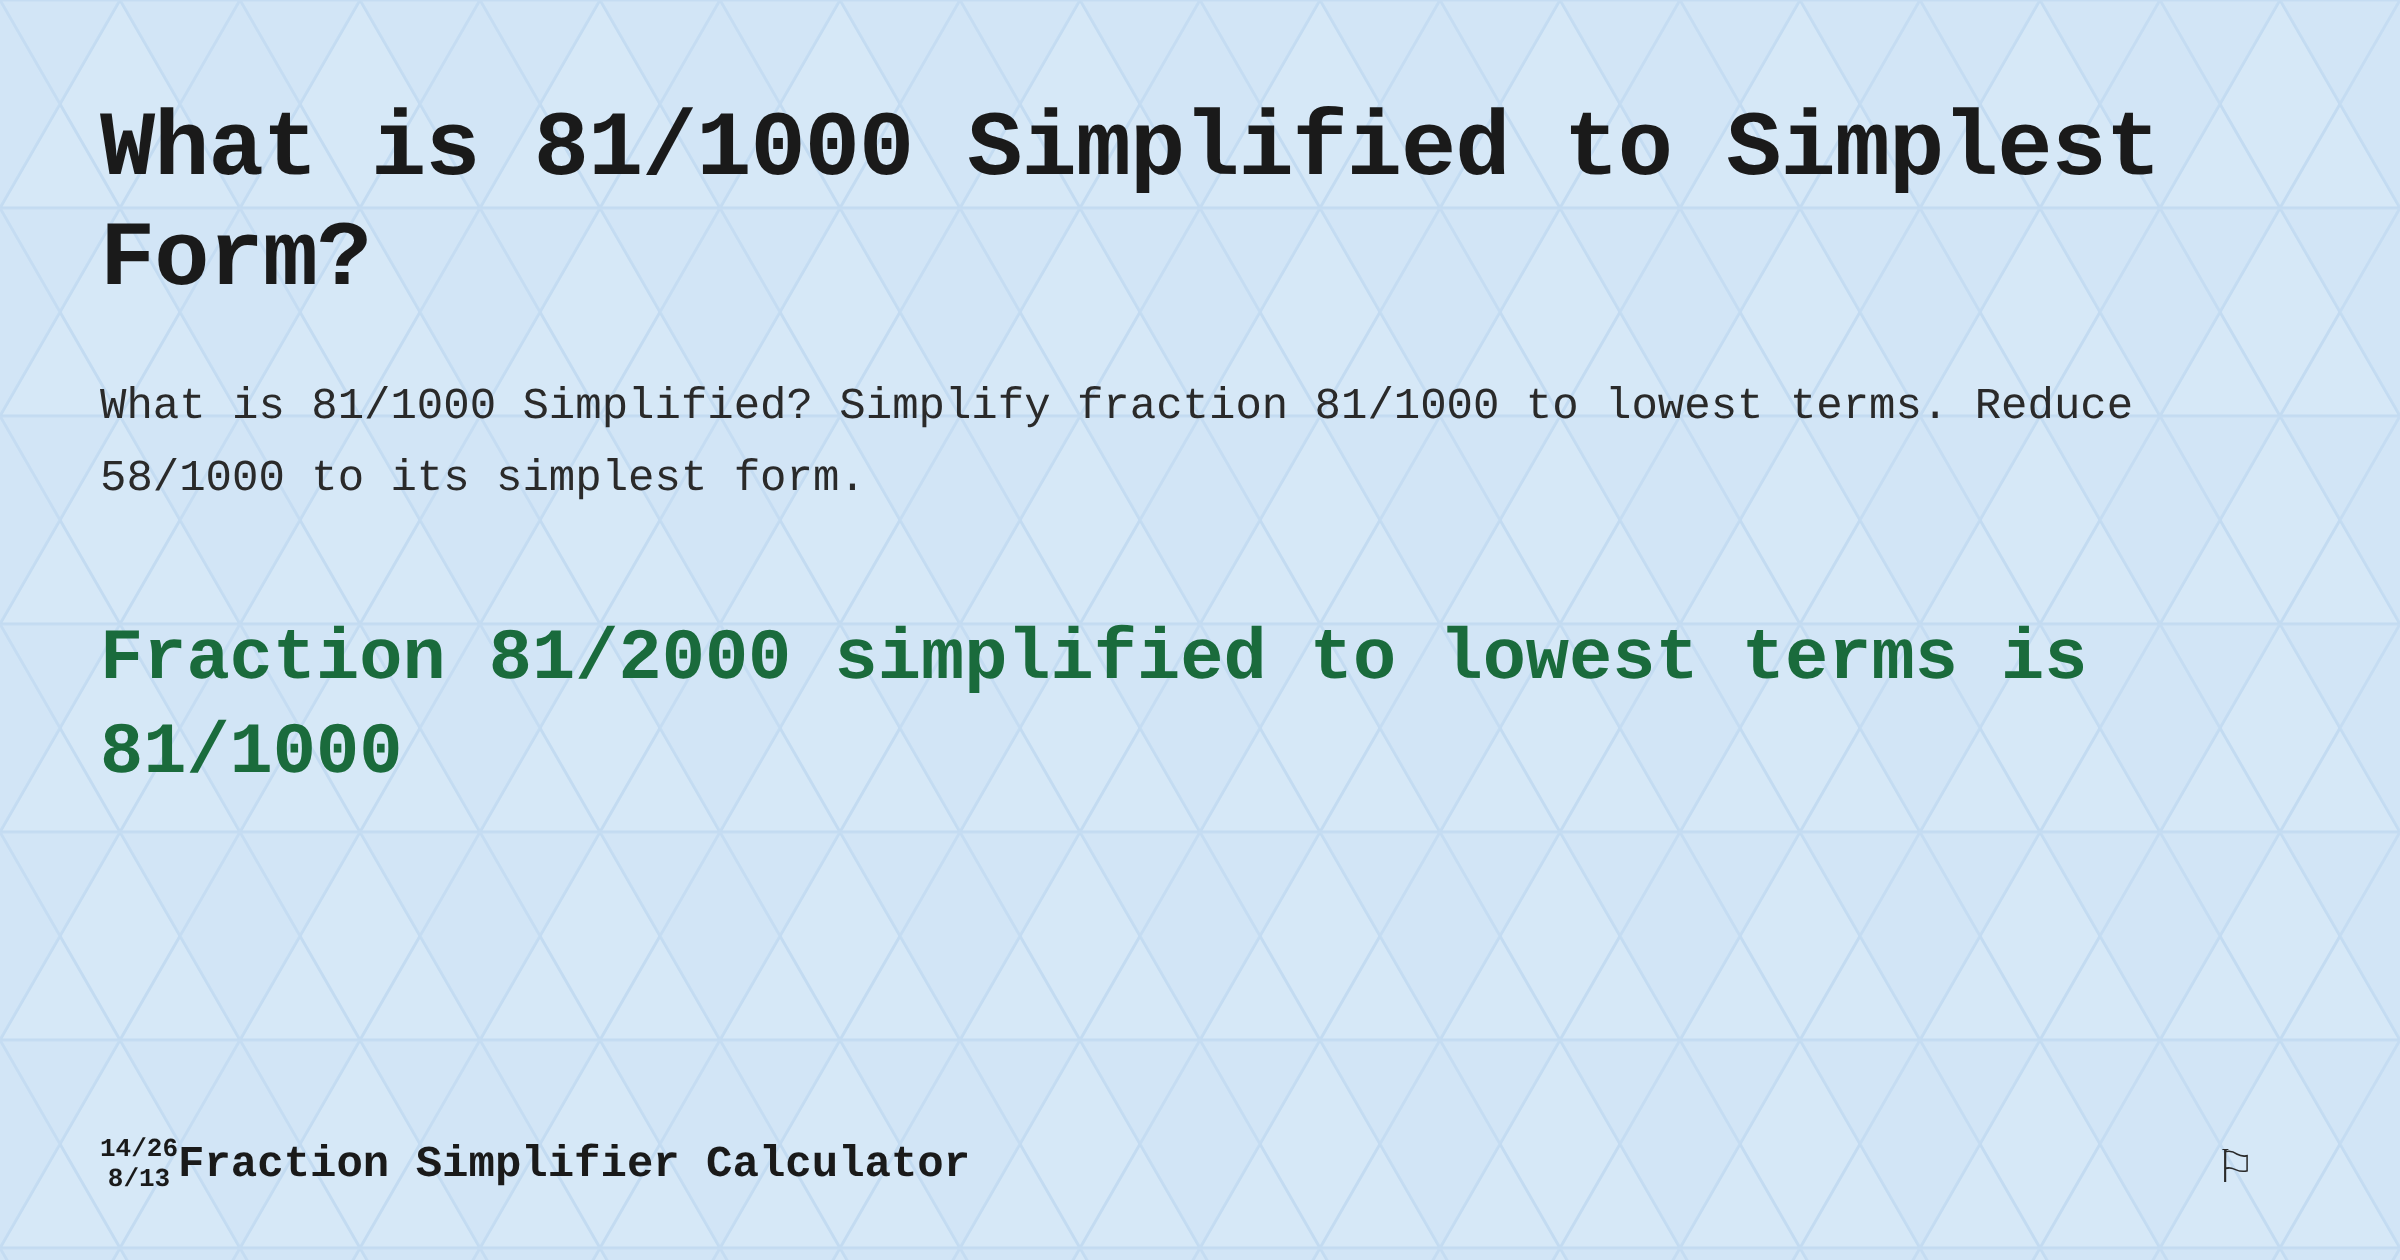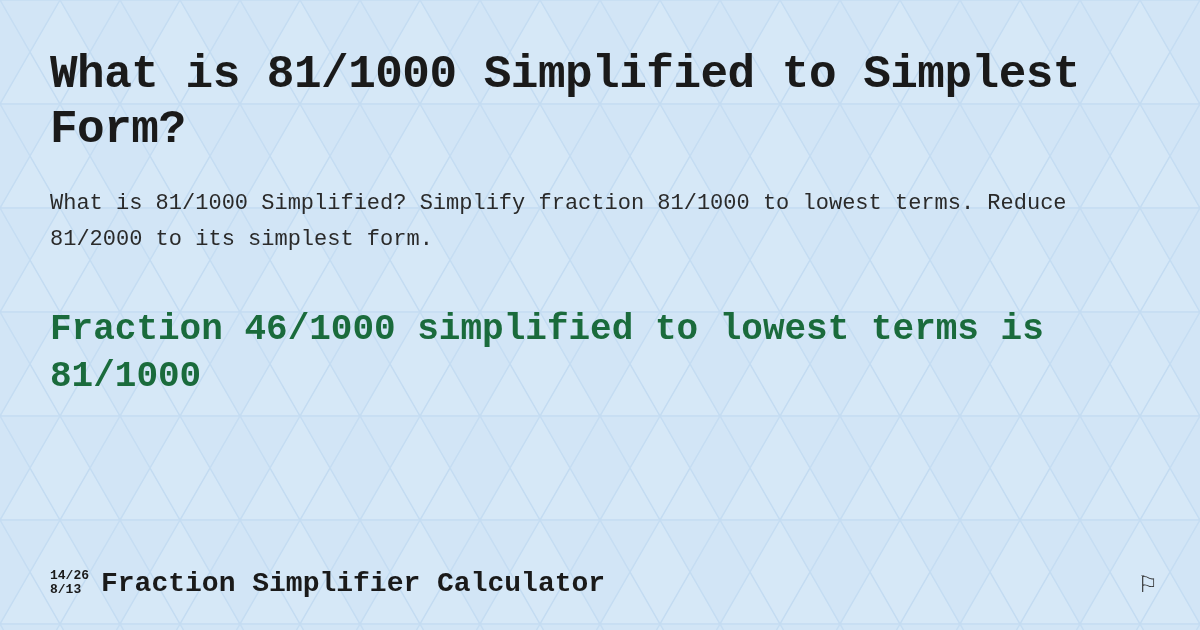--- a/index.html
+++ b/index.html
@@ -24,21 +24,21 @@
       left: 0;
       width: 100%;
       height: 100%;
       z-index: 0;
       opacity: 0.35;
     }
 
     .content {
       position: relative;
       z-index: 1;
-      padding: 48px 44px 30px 50px;
+      padding: 48px 74px 30px 50px;
       height: 100%;
       display: flex;
       flex-direction: column;
       justify-content: space-between;
     }
 
     .main-section {
       flex: 1;
     }
 
@@ -76,36 +76,37 @@
     .footer {
       display: flex;
       align-items: center;
       justify-content: space-between;
       padding-top: 10px;
     }
 
     .footer-left {
       display: flex;
       align-items: center;
-      gap: 12px;
+      gap: 0;
+      text-align: center;
     }
 
     .fraction-small {
       display: flex;
       flex-direction: column;
       font-family: 'Courier New', Courier, monospace;
       font-size: 13px;
       font-weight: 700;
       color: #1a1a1a;
       line-height: 1.1;
     }
 
     .footer-title {
       font-family: 'Courier New', Courier, monospace;
-      font-size: 28px;
+      font-size: 22px;
       font-weight: 700;
       color: #1a1a1a;
     }
 
     .logo {
       display: flex;
       align-items: center;
       gap: 8px;
       font-family: 'Courier New', Courier, monospace;
       font-size: 26px;
@@ -134,23 +135,23 @@
         <polygon points="0,104 60,0 0,0" fill="rgba(180,210,240,0.3)"></polygon>
         <polygon points="60,0 120,104 120,0" fill="rgba(180,210,240,0.3)"></polygon>
       </pattern>
     </defs>
     <rect width="1200" height="630" fill="url(#triangles)"></rect>
   </svg>
 
   <div class="content">
     <div class="main-section">
       <h1>What is 81/1000 Simplified to Simplest Form?</h1>
-      <p class="description">What is 81/1000 Simplified? Simplify fraction 81/1000 to lowest terms. Reduce 81/2000 to its simplest form.</p>
+      <p class="description">What is 81/1000 Simplified? Simplify fraction 81/1000 to lowest terms. Reduce 58/1000 to its simplest form.</p>
       <div class="result-section">
-        <p class="result-text">Fraction 46/1000 simplified to lowest terms is 81/1000</p>
+        <p class="result-text">Fraction 81/2000 simplified to lowest terms is 81/1000</p>
       </div>
     </div>
 
     <div class="footer">
       <div class="footer-left">
         <div class="fraction-small">
           <span>14/26</span>
           <span>8/13</span>
         </div>
         <span class="footer-title">Fraction Simplifier Calculator</span>

